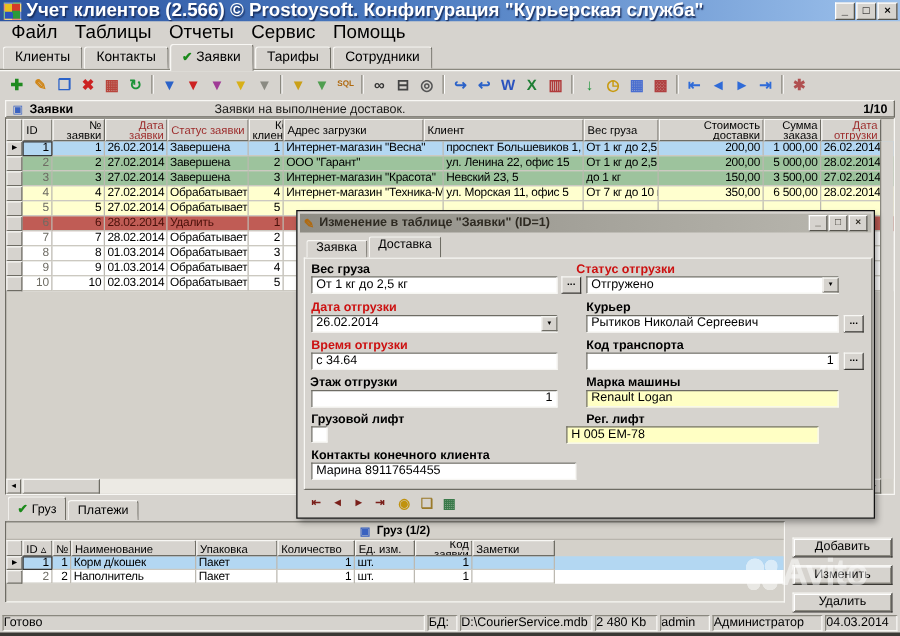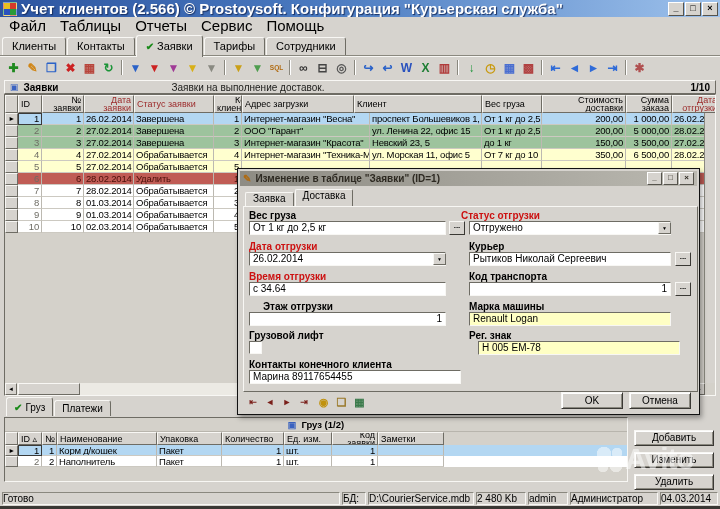--- a/index.html
+++ b/index.html
@@ -50,21 +50,21 @@
   .th.red span{color:#9c2b2b}
   .tr{display:flex;height:12px;background:#fff}
   .td{box-sizing:border-box;flex:none;border-right:1px solid #bcb9b1;border-bottom:1px solid #ccc9c1;
       font-size:9.5px;line-height:11px;letter-spacing:-0.2px;padding:0 2px;white-space:nowrap;overflow:hidden}
   .td.selcol{background:#d6d3ce;border:1px solid;border-color:#f8f7f4 #6e6c64 #6e6c64 #f8f7f4;
              text-align:center;font-size:7px;line-height:10px;padding:0}
   .tr.sel{background:#b3d7f2}
   .tr.green{background:#9dc39d}
   .tr.yellow{background:#ffffcf}
   .tr.red{background:#c05c55;color:#4a100a}
-  .c0{width:13px}.c1{width:24px}.c2{width:42px}.c3{width:50px}.c4{width:80px}.c5{width:28px}
+  .c0{width:13px}.c1{width:24px}.c2{width:42px}.c3{width:50px}.c4{width:65px}.c5{width:28px}
   .c6{width:128px}.c7{width:112px}.c8{width:60px}.c9{width:84px}.c10{width:46px}.c11{width:48px}
   .main .c1,.main .c2,.main .c3,.main .c5,.main .c9,.main .c10,.main .c11{text-align:right}
   .main .tr .c1{color:#6e6c64}
   .main .tr.sel .c1{color:#000;outline:1px solid #3a3a38;outline-offset:-1px}
   .vscroll{position:absolute;top:18px;right:0;bottom:12px;width:10px;background:#d6d3ce;border-left:1px solid #8a887f}
   .hscroll{position:absolute;left:0;right:10px;bottom:0;height:12px;background:#eceae4;display:flex}
   .sarr{width:12px;height:12px;box-sizing:border-box;background:#d6d3ce;border:1px solid;flex:none;
         border-color:#f8f7f4 #6e6c64 #6e6c64 #f8f7f4;font-size:6px;text-align:center;line-height:10px}
   .sarr.right{margin-left:auto}
   .sthumb{width:62px;height:12px;box-sizing:border-box;background:#d6d3ce;border:1px solid;flex:none;
@@ -587,21 +587,21 @@
     <div class="fld" style="left:5px;top:14px;width:197px">От 1 кг до 2,5 кг</div>
     <span class="lkp" style="left:205px;top:14px">...</span>
 
     <span class="dl red" style="left:5px;top:34px">Дата отгрузки</span>
     <div class="fld" style="left:5px;top:45px;width:197px">26.02.2014</div>
     <span class="ca" style="left:189px;top:46px">▼</span>
 
     <span class="dl red" style="left:5px;top:64px">Время отгрузки</span>
     <div class="fld" style="left:5px;top:75px;width:197px">с 34.64</div>
 
-    <span class="dl" style="left:19px;top:94px">Этаж отгрузки</span>
+    <span class="dl" style="left:4px;top:94px">Этаж отгрузки</span>
     <div class="fld num" style="left:5px;top:105px;width:197px">1</div>
 
     <span class="dl" style="left:5px;top:123px">Грузовой лифт</span>
     <span class="chk" style="left:5px;top:134px"></span>
 
     <span class="dl" style="left:5px;top:152px">Контакты конечного клиента</span>
     <div class="fld" style="left:5px;top:163px;width:212px">Марина 89117654455</div>
 
     <span class="dl red" style="left:217px;top:3px">Статус отгрузки</span>
     <div class="fld" style="left:225px;top:14px;width:202px">Отгружено</div>
@@ -611,22 +611,22 @@
     <div class="fld" style="left:225px;top:45px;width:202px">Рытиков Николай Сергеевич</div>
     <span class="lkp" style="left:431px;top:45px">...</span>
 
     <span class="dl" style="left:225px;top:64px">Код транспорта</span>
     <div class="fld num" style="left:225px;top:75px;width:202px">1</div>
     <span class="lkp" style="left:431px;top:75px">...</span>
 
     <span class="dl" style="left:225px;top:94px">Марка машины</span>
     <div class="fld yellow" style="left:225px;top:105px;width:202px">Renault Logan</div>
 
-    <span class="dl" style="left:225px;top:123px">Рег. знак</span>
-    <div class="fld yellow" style="left:234px;top:134px;width:202px">Н 005 ЕМ-78</div>
+    <span class="dl" style="left:225px;top:123px">Рег. лифт</span>
+    <div class="fld yellow" style="left:209px;top:134px;width:202px">Н 005 ЕМ-78</div>
   </div>
 
   <div class="dlg-nav">
 
   <span class="dnav">
         <span>⇤</span>
       </span>
       <span class="dnav">
         <span>◄</span>
       </span>
@@ -642,24 +642,20 @@
   <span class="dtool" style="color: rgb(192, 146, 14);">
         <span>◉</span>
       </span>
       <span class="dtool" style="color: rgb(154, 122, 42);">
         <span>❏</span>
       </span>
       <span class="dtool" style="color: rgb(58, 122, 74);">
         <span>▦</span>
       </span>
     </div>
-  <div class="dlg-btns">
-    <span class="dbtn">OK</span>
-    <span class="dbtn">Отмена</span>
-  </div>
 </div>
 
 <div class="abs statusbar">
 
 <span class="seg grow"><span>Готово</span></span>
     <span class="seg sw-bd"><span>БД:</span></span>
     <span class="seg sw-db"><span>D:\CourierService.mdb</span></span>
     <span class="seg sw-kb"><span>2 480 Kb</span></span>
     <span class="seg sw-adm"><span>admin</span></span>
     <span class="seg sw-role"><span>Администратор</span></span>

